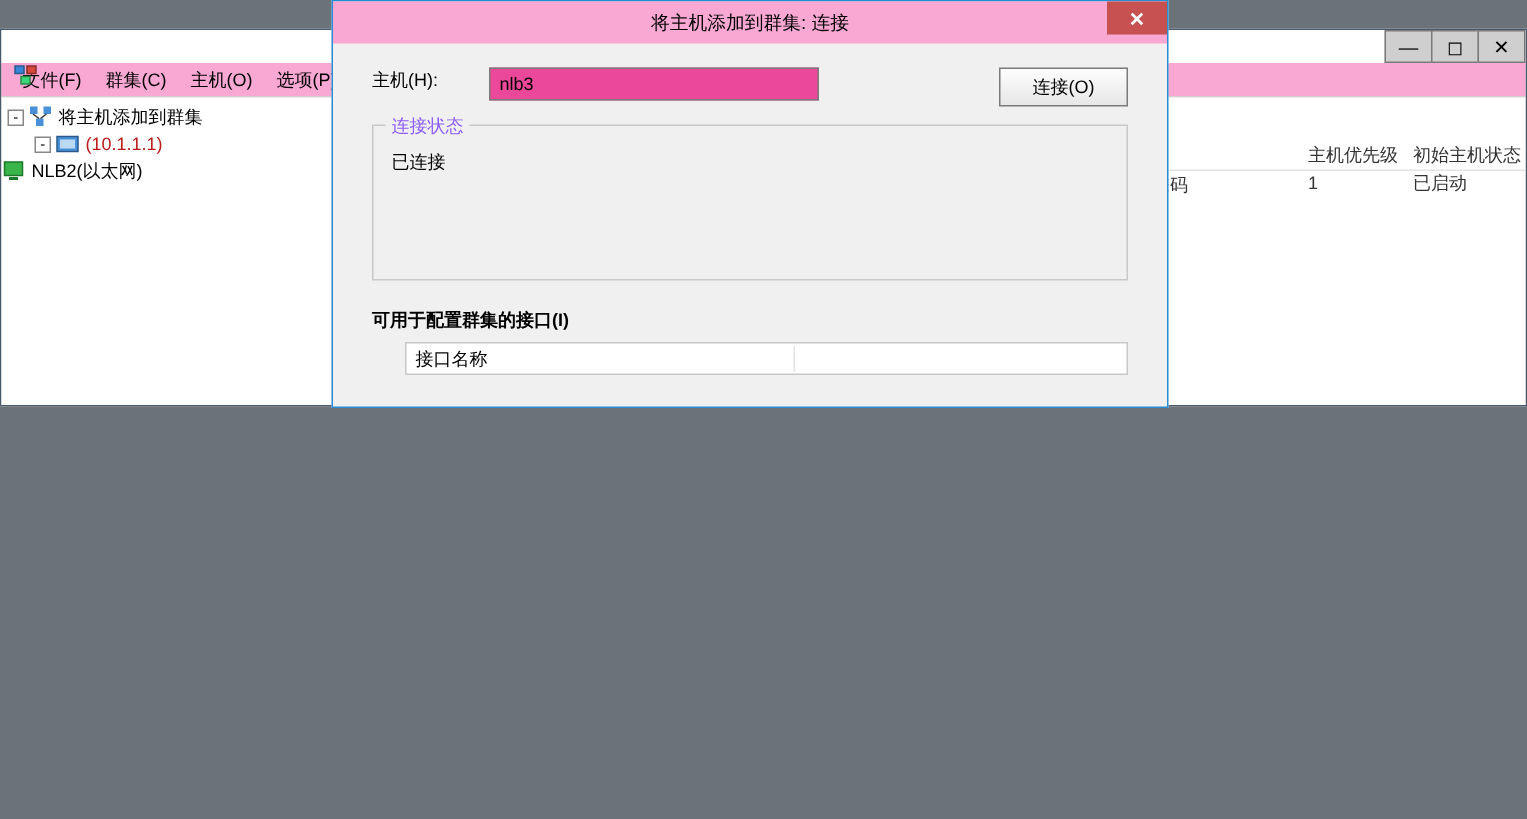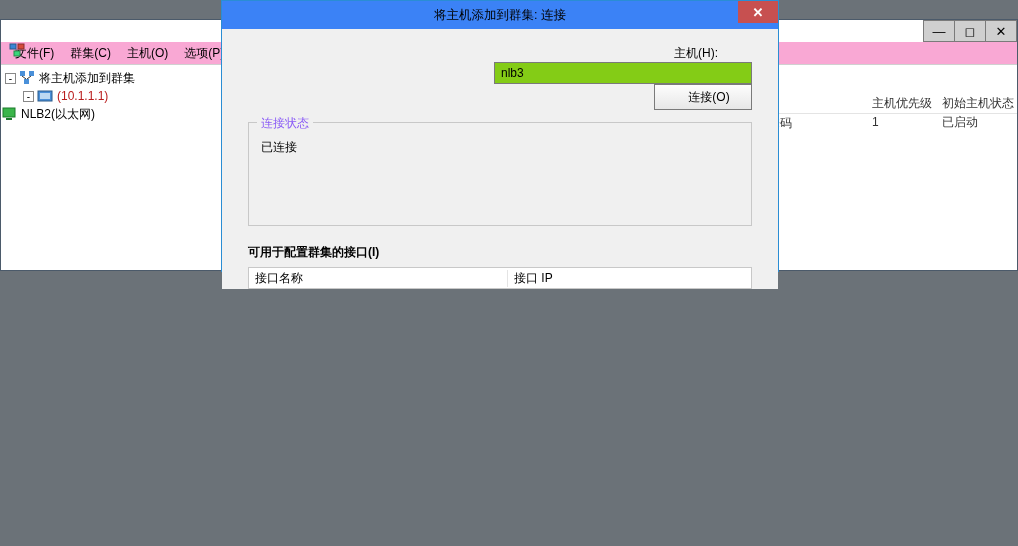--- a/index.html
+++ b/index.html
@@ -160,21 +160,21 @@
     top: 0;
     width: 558px;
     height: 272px;
     background: #f0f0f0;
     border: 1px solid #2a8dd4;
     box-shadow: none;
     box-sizing: border-box;
   }
   .dlg-titlebar {
     height: 28px;
-    background: #3b82f6;
+    background: #f9a8d4;
     display: flex;
     align-items: center;
     position: relative;
     color: #000;
   }
   .dlg-title {
     flex: 1;
     text-align: center;
     font-size: 12.5px;
   }
@@ -196,49 +196,47 @@
   .dlg-body {
     padding: 16px 26px 0 26px;
     background: #f0f0f0;
   }
   .dlg-instr {
     margin-bottom: 18px;
     color: #000;
   }
   .host-row {
     display: flex;
-    align-items: flex-end;
+    align-items: flex-start;
     margin-bottom: 12px;
-    flex-direction: column;
   }
   .host-label {
     width: 78px;
   }
   .host-input {
-    width: 258px;
+    width: 220px;
     height: 22px;
     border: 1px solid #7a7a7a;
-    background: #84cc16;
+    background: #ec4899;
     padding: 0 6px;
     font-family: inherit;
     font-size: 12px;
     box-sizing: border-box;
     display:flex;
     align-items:center;
   }
   .connect-btn {
     margin-left: auto;
     width: 84px;
     height: 24px;
     border: 1px solid #7a7a7a;
     background: linear-gradient(#fdfdfd,#e7e7e7);
     display: flex;
     align-items: center;
     justify-content: center;
-    padding-left: 12px;
   }
   .groupbox {
     border: 1px solid #c8c8c8;
     position: relative;
     height: 78px;
     padding: 16px 12px 8px 12px;
     margin-bottom: 18px;
     background: #f0f0f0;
   }
   .groupbox .legend {
@@ -253,20 +251,21 @@
     margin-bottom: 6px;
     color: #000;
     font-weight: bold;
   }
   .iface-header {
     display: flex;
     border: 1px solid #c8c8c8;
     background: #fff;
     height: 20px;
     align-items: center;
+    margin-left: 22px;
   }
   .iface-header .c1 { width: 252px; padding-left: 6px; border-right:1px solid #e4e4e4;}
   .iface-header .c2 { flex:1; padding-left: 6px;}
 
   
   .svg-cluster { width:16px; height:16px; }
 </style>
 </head>
 <body>
 
@@ -360,18 +359,17 @@
       </div>
 
       <div class="groupbox">
         <span class="legend">连接状态</span>
         <div>已连接</div>
       </div>
 
       <div class="ifaces-label">可用于配置群集的接口(I)</div>
       <div class="iface-header">
         <span class="c1">接口名称</span>
-        <span class="c2">接口 IP</span>
       </div>
     </div>
   </div>
 
 </div>
 
 </body></html>

